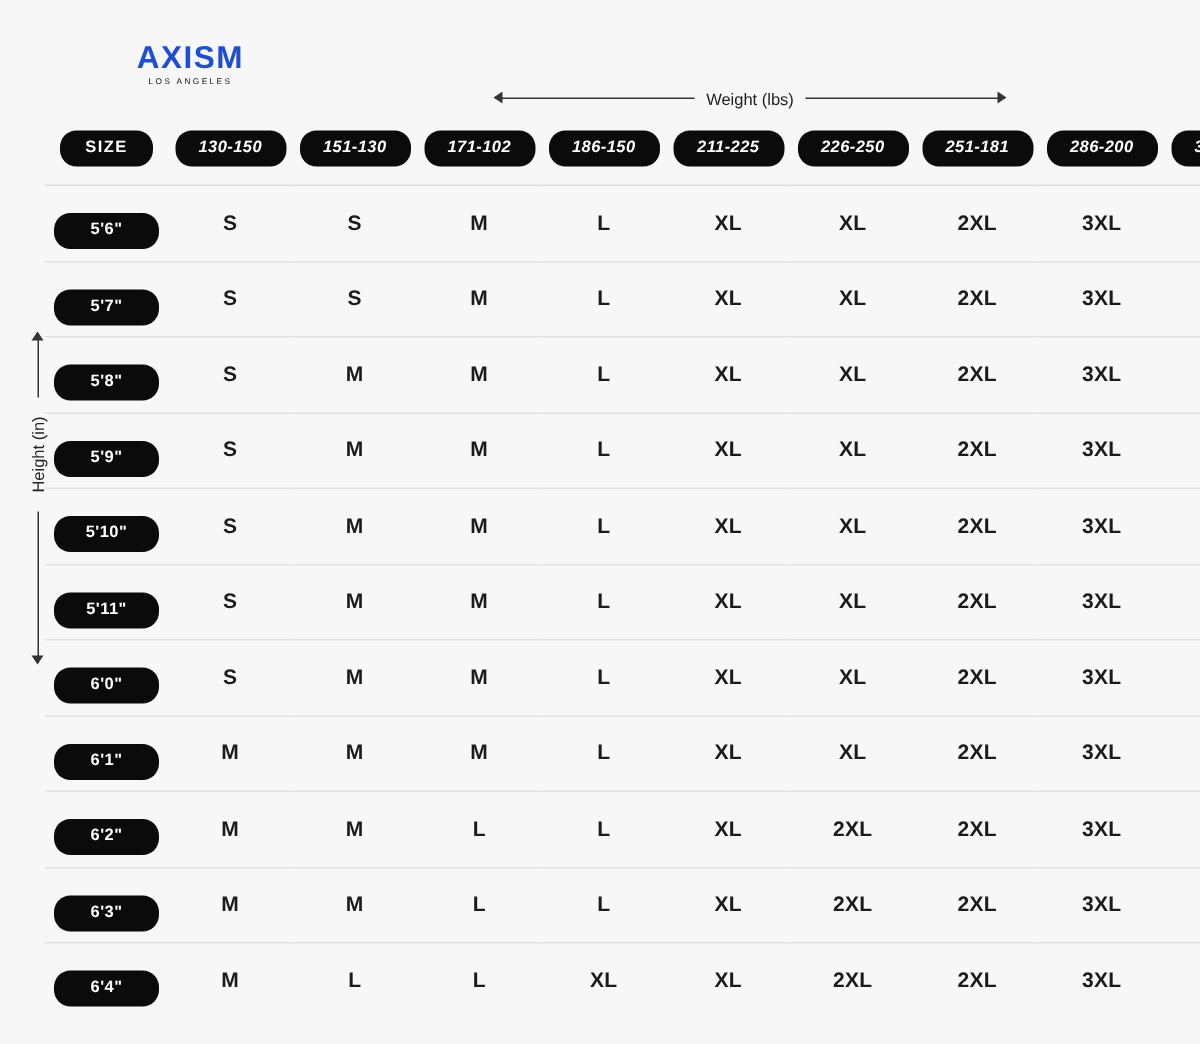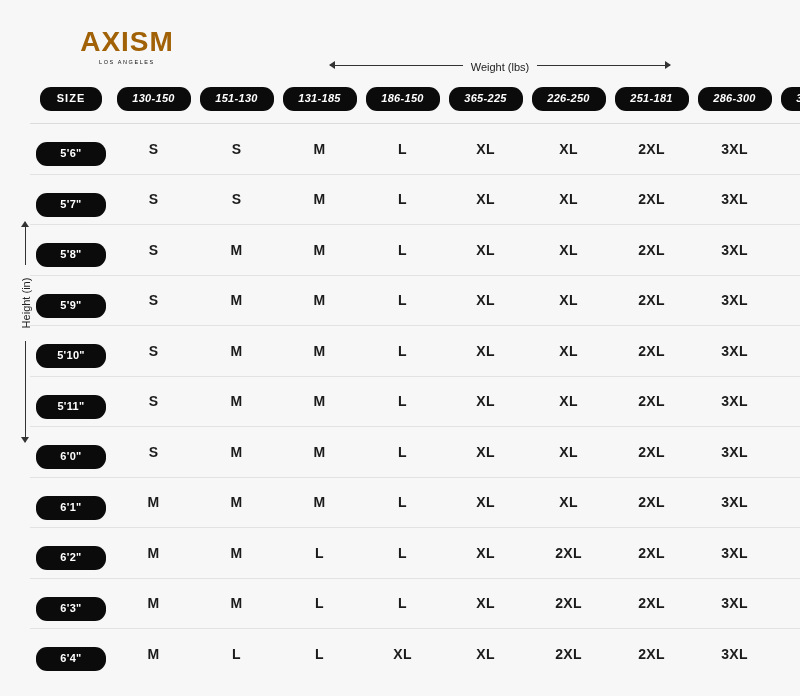--- a/index.html
+++ b/index.html
@@ -23,24 +23,24 @@
 
   
   .brand {
     position: absolute;
     left: 52px;
     top: 28px;
     width: 150px;
     text-align: center;
   }
   .brand-name {
-    font-size: 28px;
+    font-size: 21px;
     font-weight: bold;
     letter-spacing: 1px;
-    color: #a16207;
+    color: #1d4ed8;
     line-height: 1;
     font-family: "Liberation Sans", sans-serif;
   }
   .brand-sub {
     font-size: 5.5px;
     letter-spacing: 1.6px;
     color: #111;
     margin-top: 3px;
   }
 
@@ -232,26 +232,26 @@
           <col class="col-cell">
         <col class="col-cell">
           <col class="col-cell">
           <col class="col-cell">
       </colgroup>
       <tbody id="table-body">
           <tr class="header-row">
             <td><span class="pill size-pill">SIZE</span></td>
             <td><span class="pill weight-pill">130-150</span></td>
             <td><span class="pill weight-pill">151-130</span></td>
-            <td><span class="pill weight-pill">131-185</span></td>
+            <td><span class="pill weight-pill">171-102</span></td>
             <td><span class="pill weight-pill">186-150</span></td>
-            <td><span class="pill weight-pill">365-225</span></td>
+            <td><span class="pill weight-pill">211-225</span></td>
             <td><span class="pill weight-pill">226-250</span></td>
             <td><span class="pill weight-pill">251-181</span></td>
-            <td><span class="pill weight-pill">286-300</span></td>
+            <td><span class="pill weight-pill">286-200</span></td>
             <td><span class="pill weight-pill">301-330</span></td>
           </tr>
           <tr class="data-row first">
             <td><span class="pill height-pill">5'6"</span></td>
             <td><span class="cell-val">S</span></td>
             <td><span class="cell-val">S</span></td>
             <td><span class="cell-val">M</span></td>
             <td><span class="cell-val">L</span></td>
             <td><span class="cell-val">XL</span></td>
             <td><span class="cell-val">XL</span></td>

